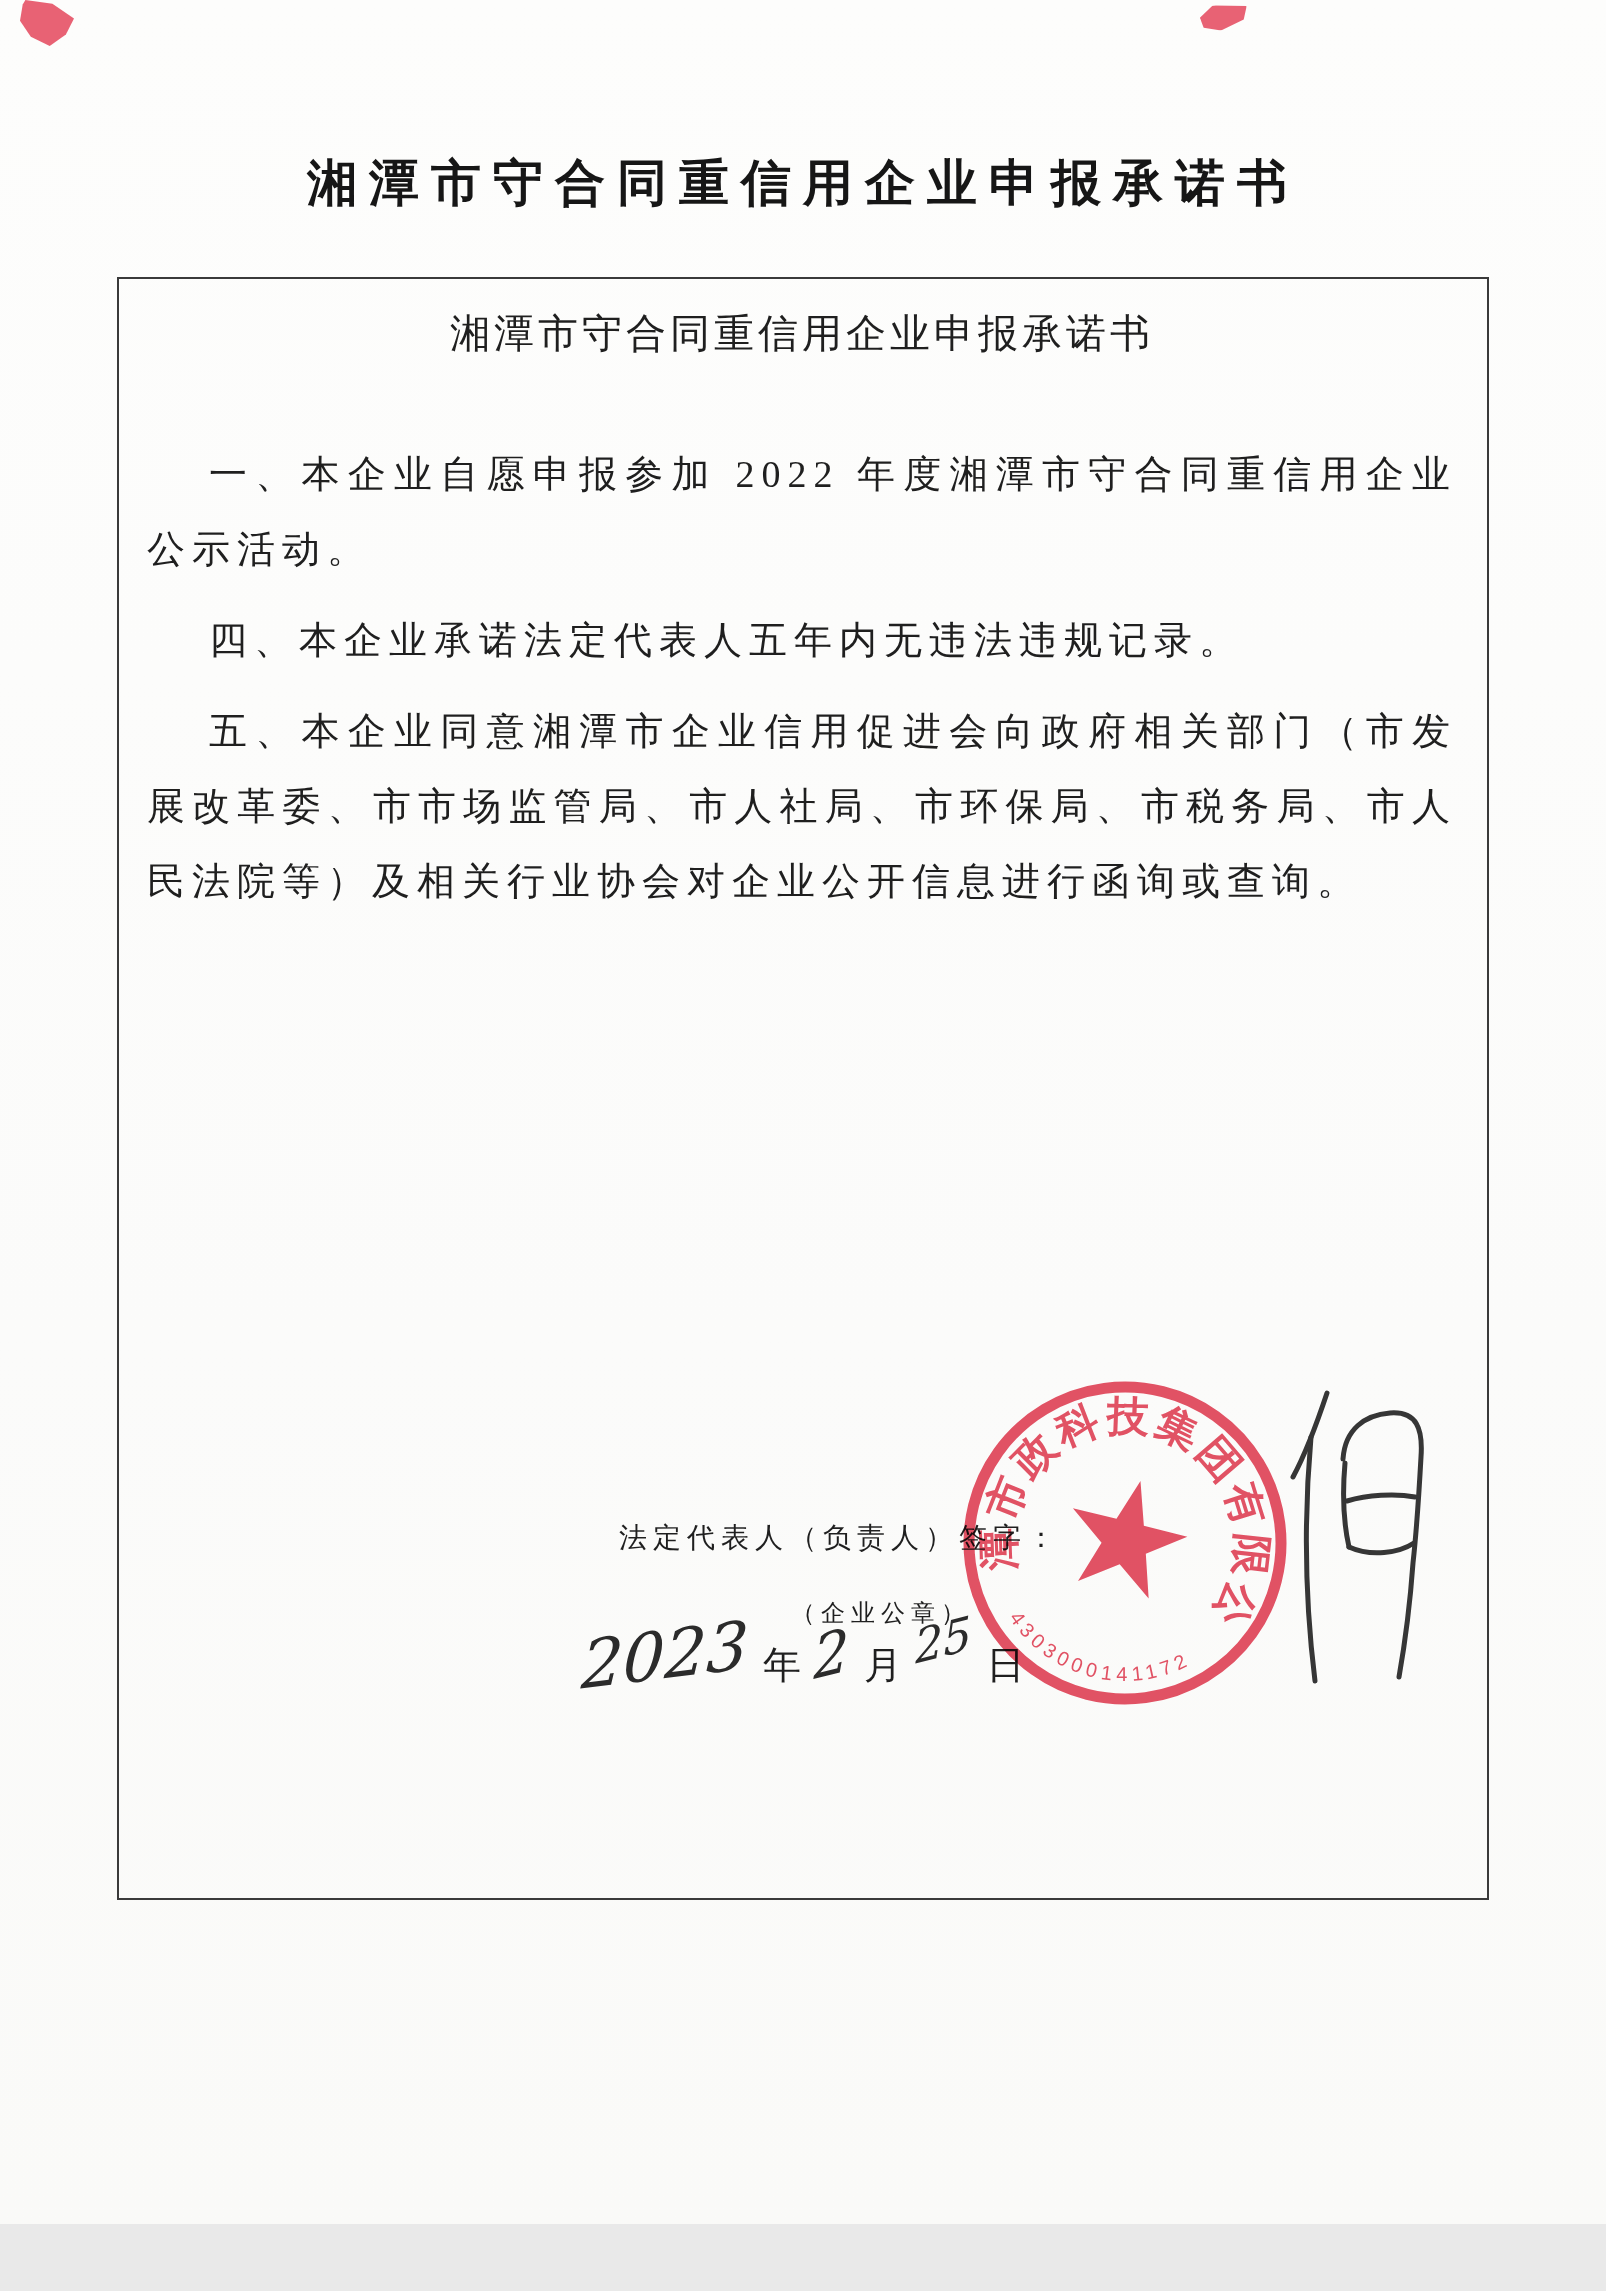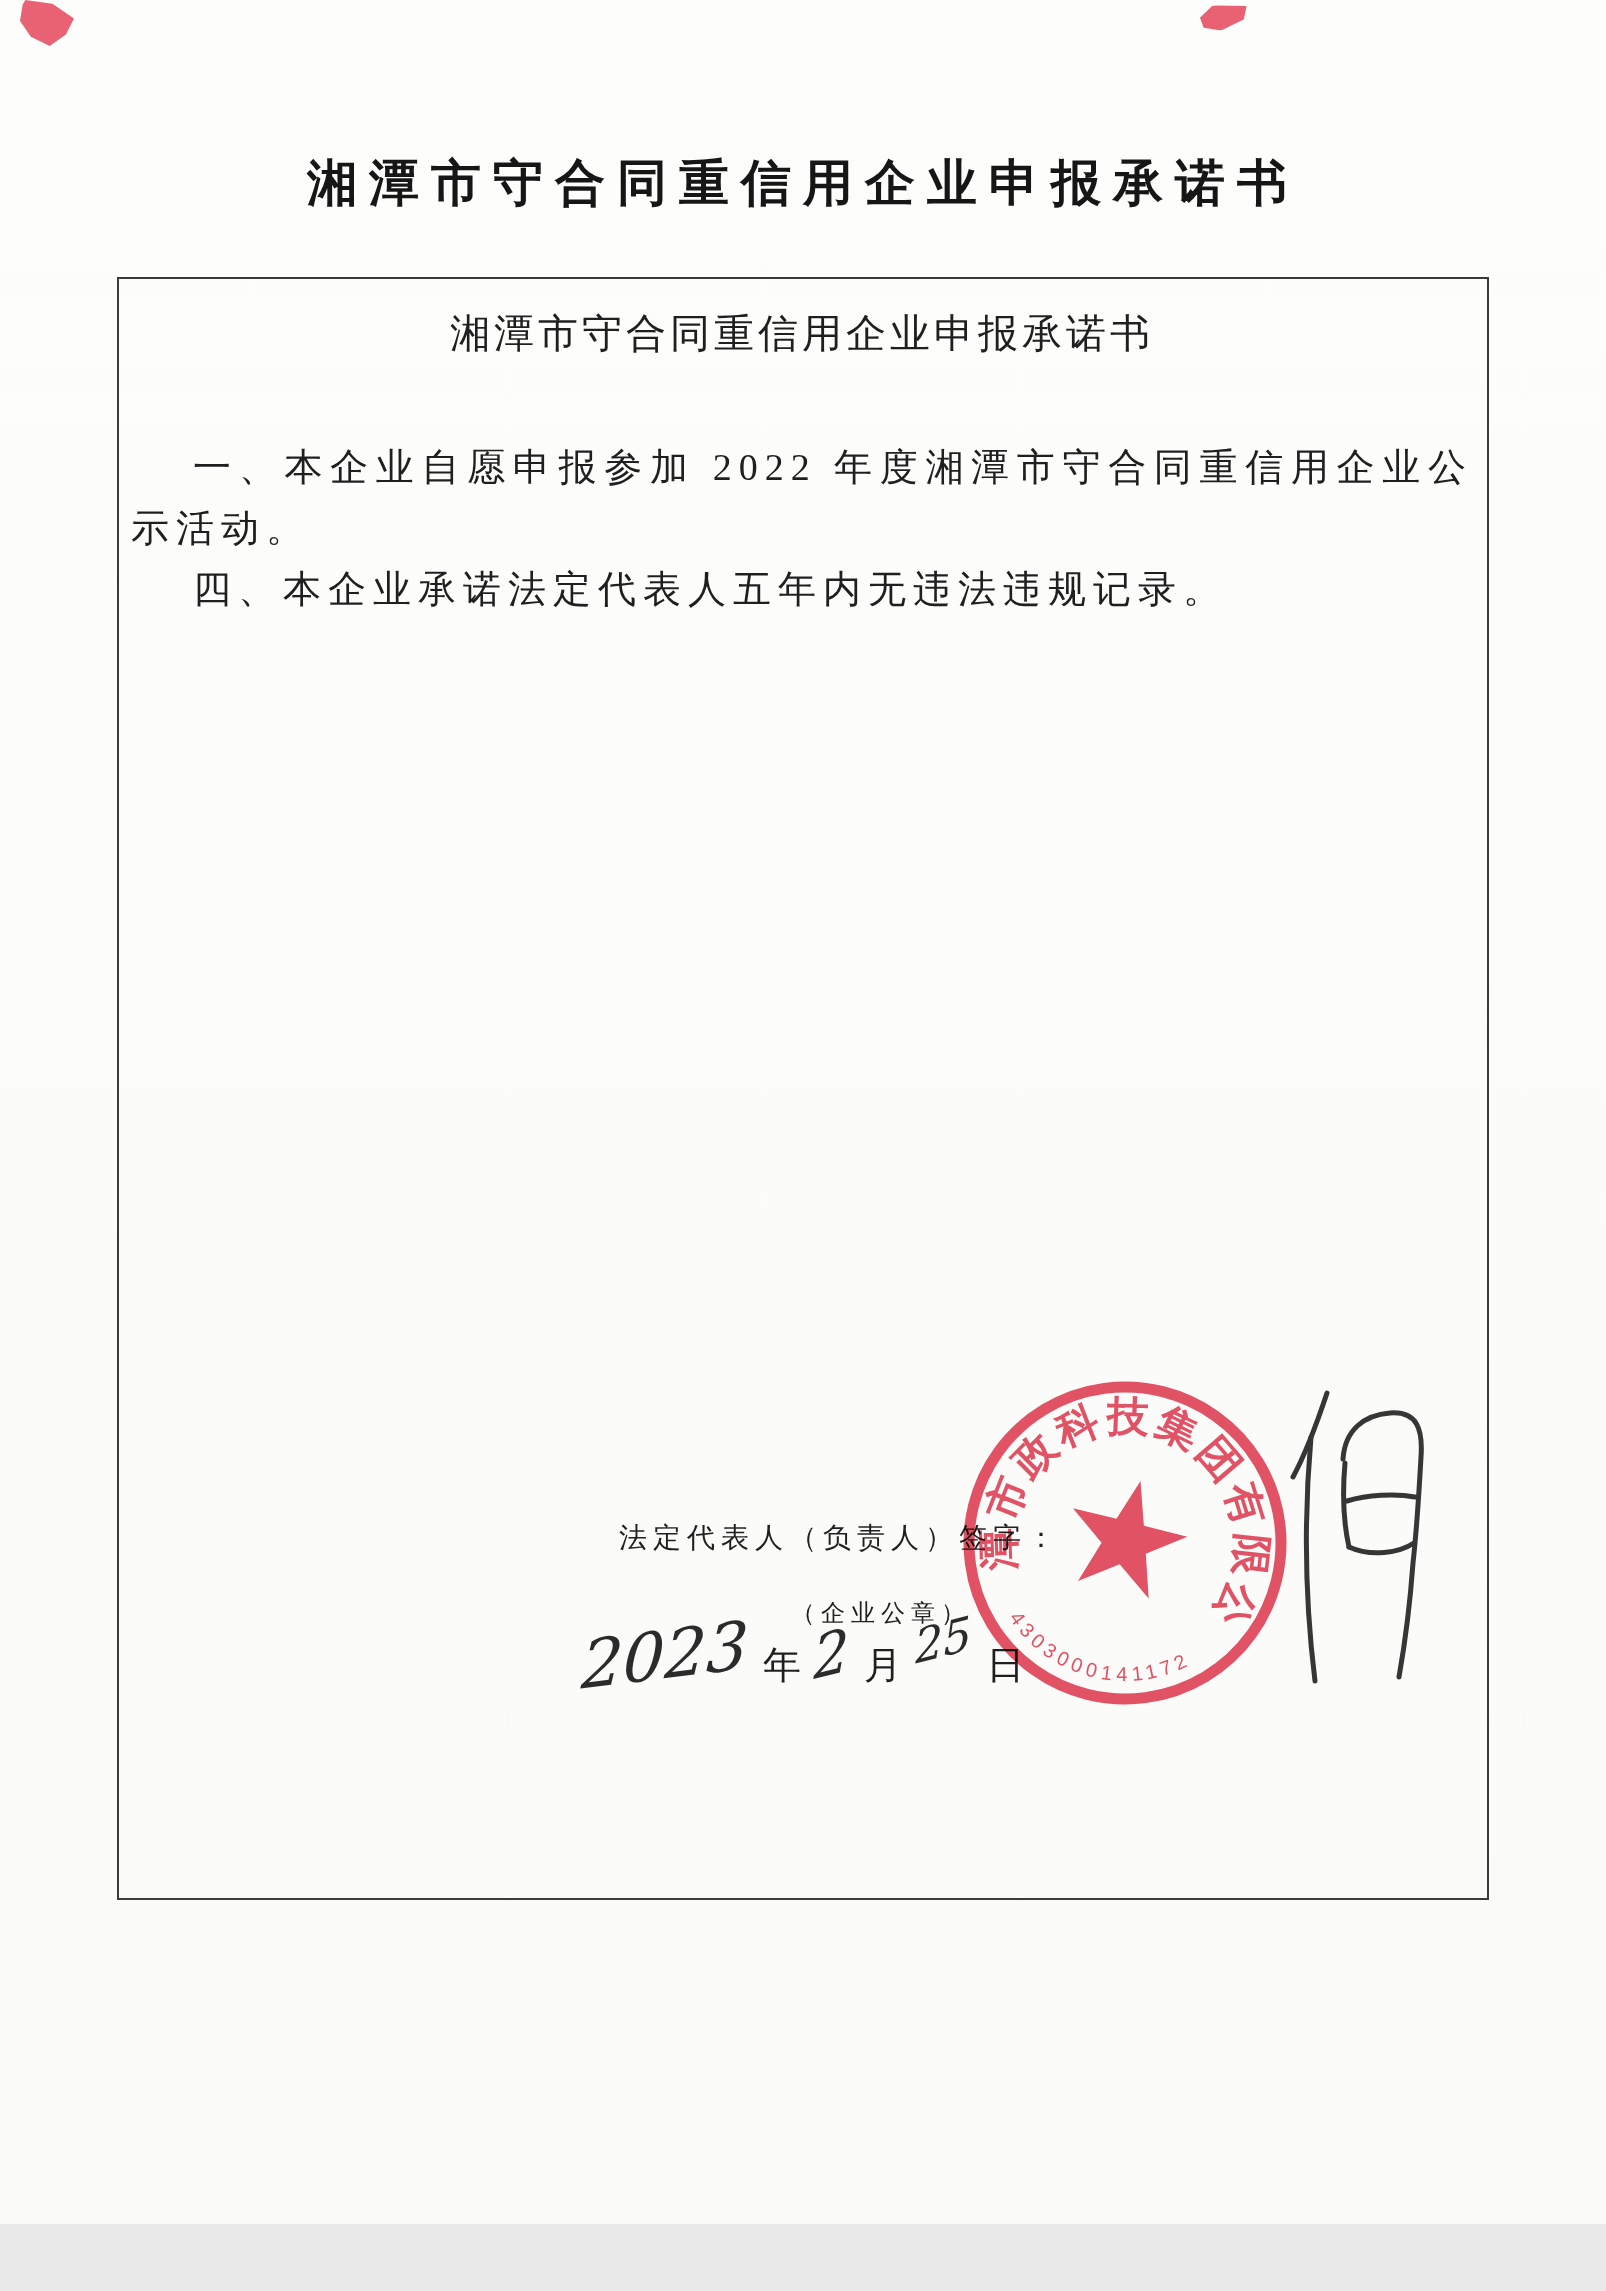--- a/index.html
+++ b/index.html
@@ -34,22 +34,22 @@
     box-sizing:border-box;
     padding:26px 14px 0 12px;
   }
   .box-title{
     margin:0 0 74px 0;
     text-align:center;
     font-size:40px;line-height:58px;letter-spacing:4px;
     font-weight:400;
   }
   .box p{
-    margin:0;
-    font-size:38px;line-height:61px;letter-spacing:7px;
+    margin:16px;
+    font-size:38px;line-height:75px;letter-spacing:7px;
     text-indent:62px;
     text-align:justify;
   }
   .sig-line{
     position:absolute;left:500px;top:1240px;
     font-size:28px;letter-spacing:6px;white-space:nowrap;
   }
   .seal-caption{
     position:absolute;left:672px;top:1318px;
     font-size:24px;letter-spacing:6px;white-space:nowrap;
@@ -93,20 +93,21 @@
   <div class="artifact artifact-right"></div>
 
   <h1 class="main-title">湘潭市守合同重信用企业申报承诺书</h1>
 
   <div class="box">
 
     <h2 class="box-title">湘潭市守合同重信用企业申报承诺书</h2>
 
     <p>一、本企业自愿申报参加 2022 年度湘潭市守合同重信用企业公示活动。</p>
     <p>四、本企业承诺法定代表人五年内无违法违规记录。</p>
+    <p>五、本企业同意湘潭市企业信用促进会向政府相关部门（市发展改革委、市市场监管局、市人社局、市环保局、市税务局、市人民法院等）及相关行业协会对企业公开信息进行函询或查询。</p>
 
     <div class="sig-line">法定代表人（负责人）签字：</div>
 
     <div class="seal-caption">（企业公章）</div>
 
     <div class="date-line">
       <span class="hand">2023</span><span class="unit">年</span><span class="hand hand-month">2</span><span class="unit">月</span><span class="hand hand-day">25</span><span class="unit">日</span>
     </div>
 
     <svg class="stamp" viewBox="0 0 340 340">

